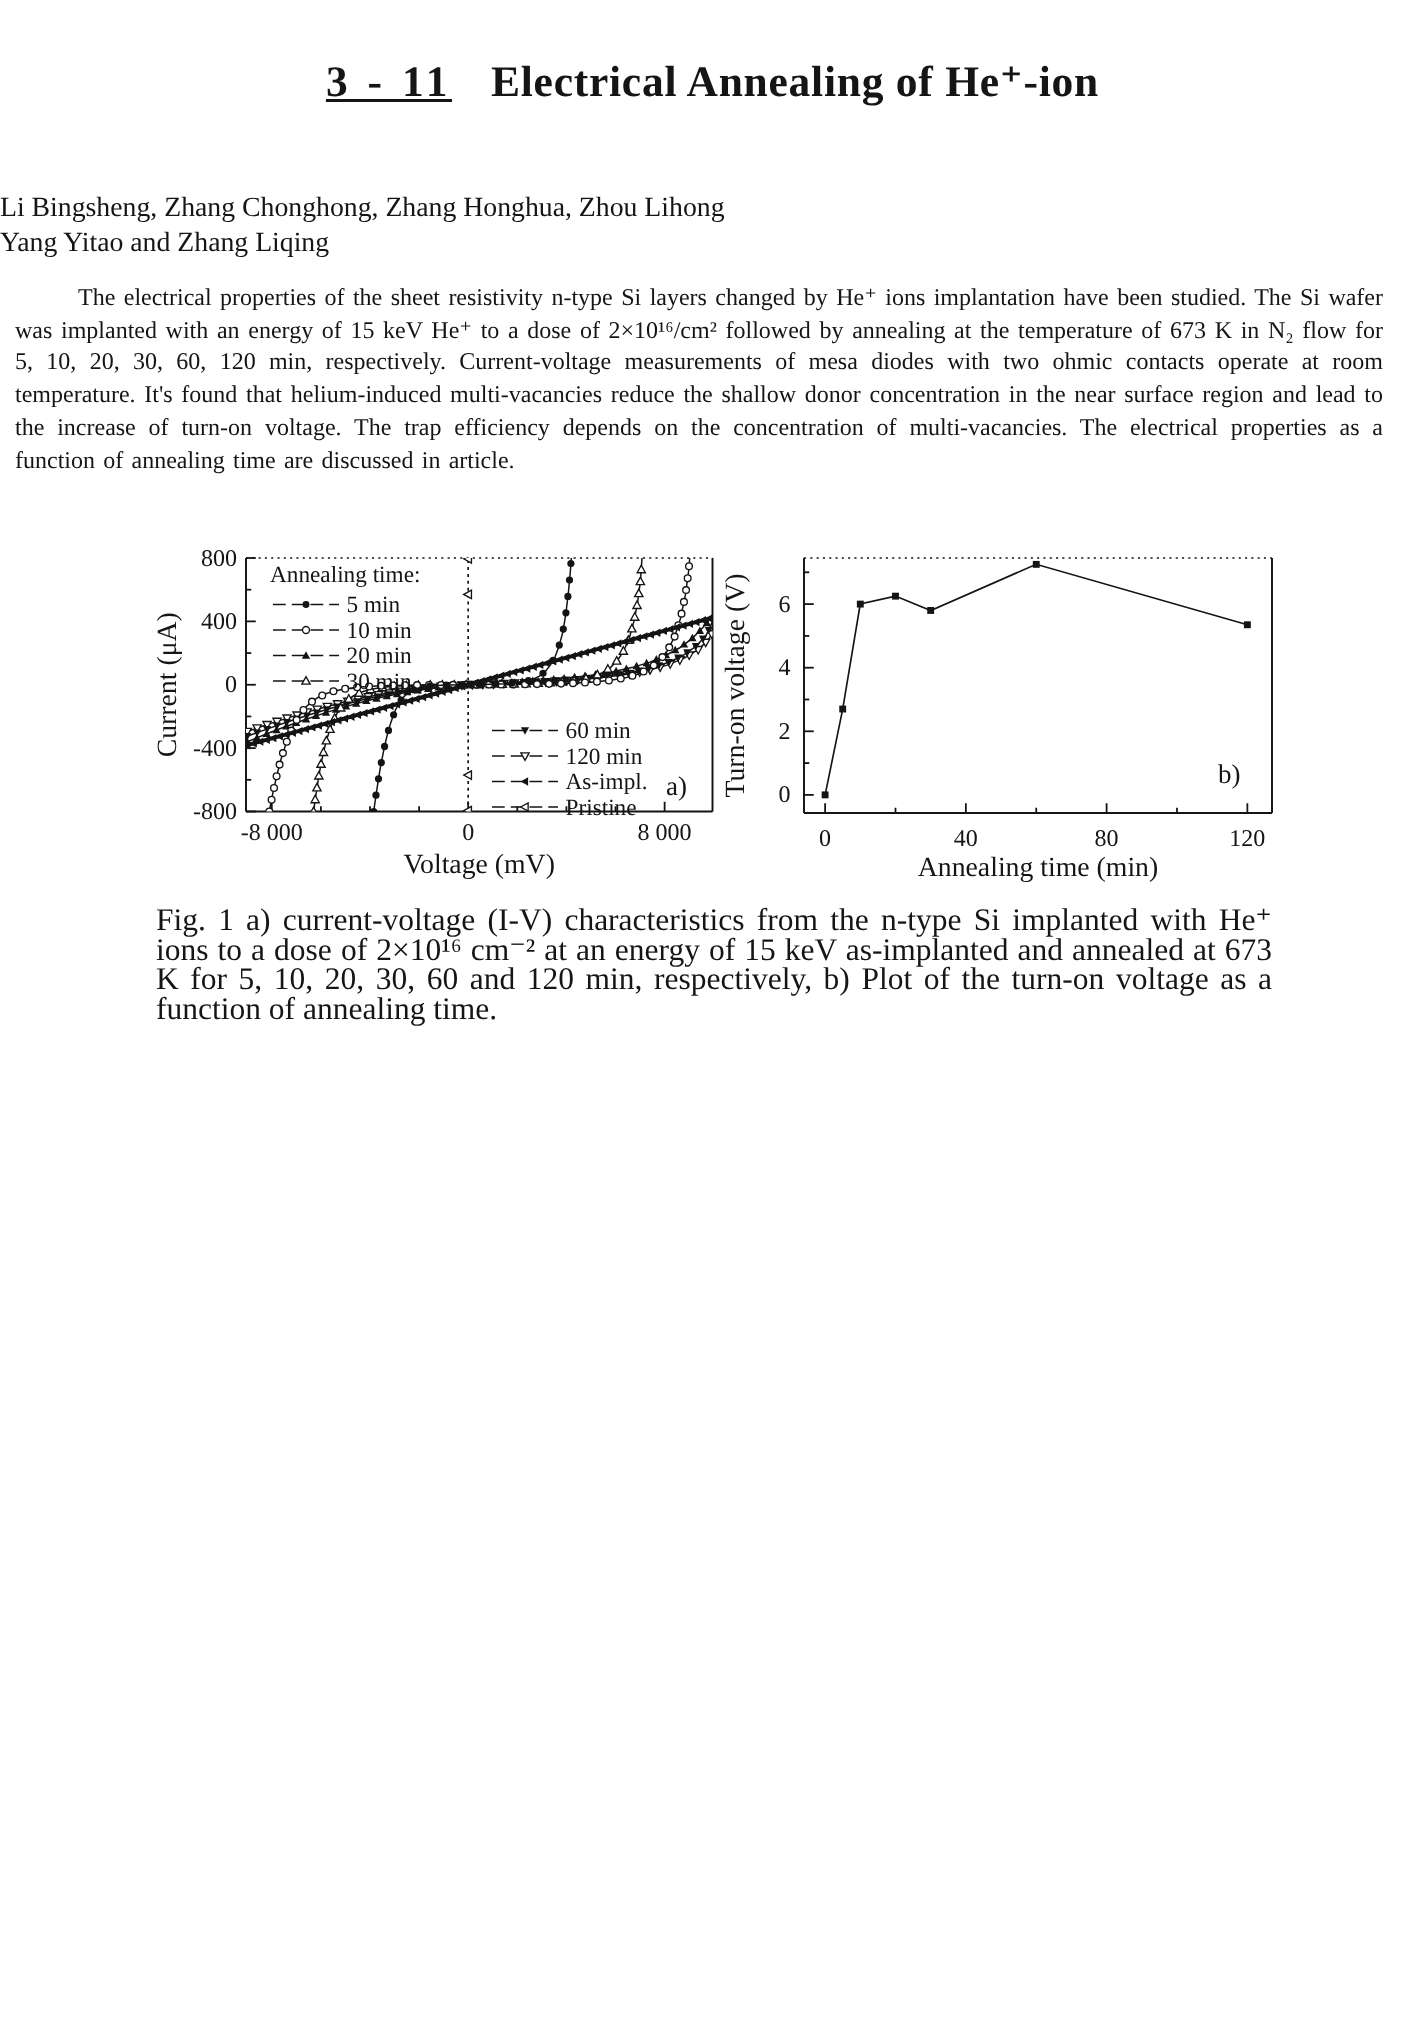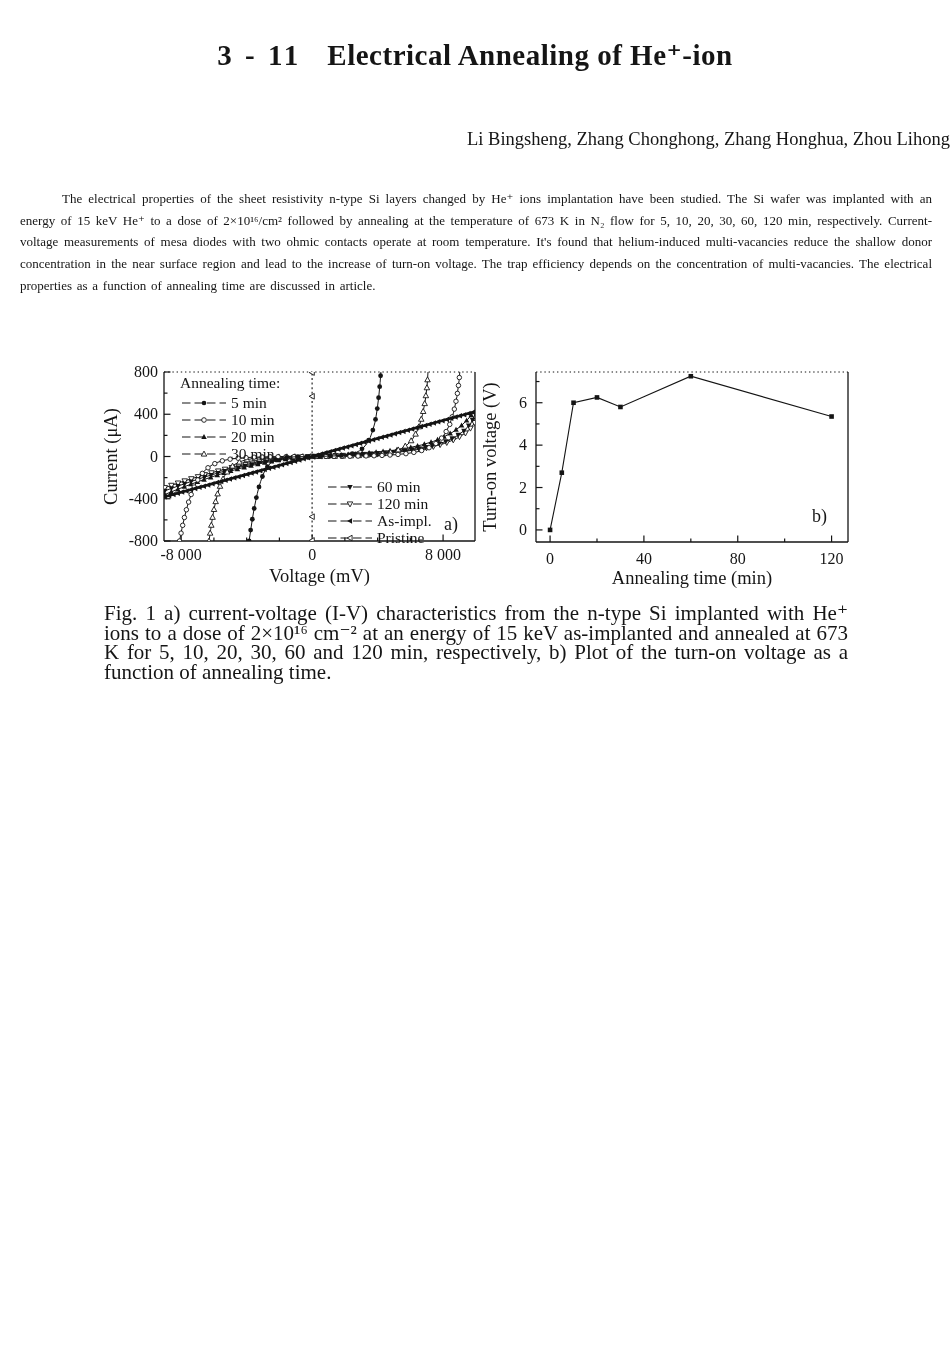--- a/index.html
+++ b/index.html
@@ -9,28 +9,28 @@
     background:#ffffff;
     color:#151515;
     font-family:"Liberation Serif","DejaVu Serif",serif;
     overflow:hidden;
   }
   .title-block{
     position:absolute;top:36px;left:0;width:950px;
     text-align:center;font-weight:bold;
     font-size:29px;line-height:38px;letter-spacing:0.5px;
   }
-  .title-num{display:inline-block;margin-right:26px;letter-spacing:3px;}
+  .title-num{display:inline-block;margin-right:26px;letter-spacing:3px;text-decoration:underline;}
   .authors-block{
     position:absolute;top:128px;left:0;width:950px;
-    text-align:right;font-size:18.5px;line-height:23px;
+    text-align:left;font-size:18.5px;line-height:23px;
   }
   .abstract{
-    position:absolute;top:188px;left:20px;width:912px;
-    font-size:13px;line-height:21.7px;
+    position:absolute;top:188px;left:10px;width:912px;
+    font-size:16px;line-height:21.7px;
     text-align:justify;text-indent:42px;
     word-spacing:1.5px;
   }
   .figure-row{
     position:absolute;top:360px;left:100px;width:790px;height:240px;
   }
   .figure-row svg{display:block;position:absolute;top:0;}
   #chartA{left:0;}
   #chartB{left:380px;}
   .caption{
@@ -47,20 +47,21 @@
 <body>
 
 <div class="page">
 
   <div class="title-block">
     <div><span class="title-num">3 - 11</span><span>Electrical Annealing of He⁺-ion</span></div>
   </div>
 
   <div class="authors-block">
     <div>Li Bingsheng, Zhang Chonghong, Zhang Honghua, Zhou Lihong</div>
+    <div>Yang Yitao and Zhang Liqing</div>
   </div>
 
   <div class="abstract">The electrical properties of the sheet resistivity n-type Si layers changed by He⁺ ions implantation have been studied.  The Si wafer was implanted with an energy of 15 keV He⁺ to a dose of 2×10¹⁶/cm² followed by annealing at the temperature of 673 K in N₂ flow for 5, 10, 20, 30, 60, 120 min, respectively.  Current-voltage measurements of mesa diodes with two ohmic contacts operate at room temperature.  It's found that helium-induced multi-vacancies reduce the shallow donor concentration in the near surface region and lead to the increase of turn-on voltage.  The trap efficiency depends on the concentration of multi-vacancies.  The electrical properties as a function of annealing time are discussed in article.</div>
 
   <div class="figure-row">
     <svg id="chartA" width="380" height="240" viewBox="0 0 380 240">
         <defs>
           <clipPath id="clipA">
             <rect x="64" y="12" width="311" height="169"></rect>
           </clipPath>

